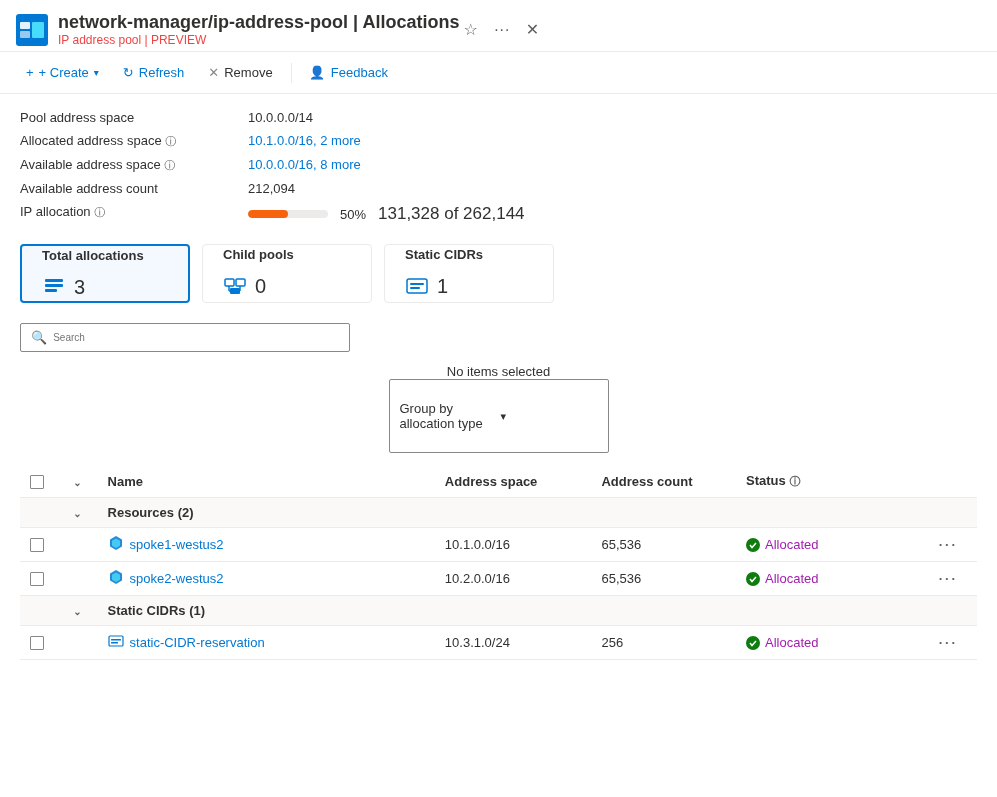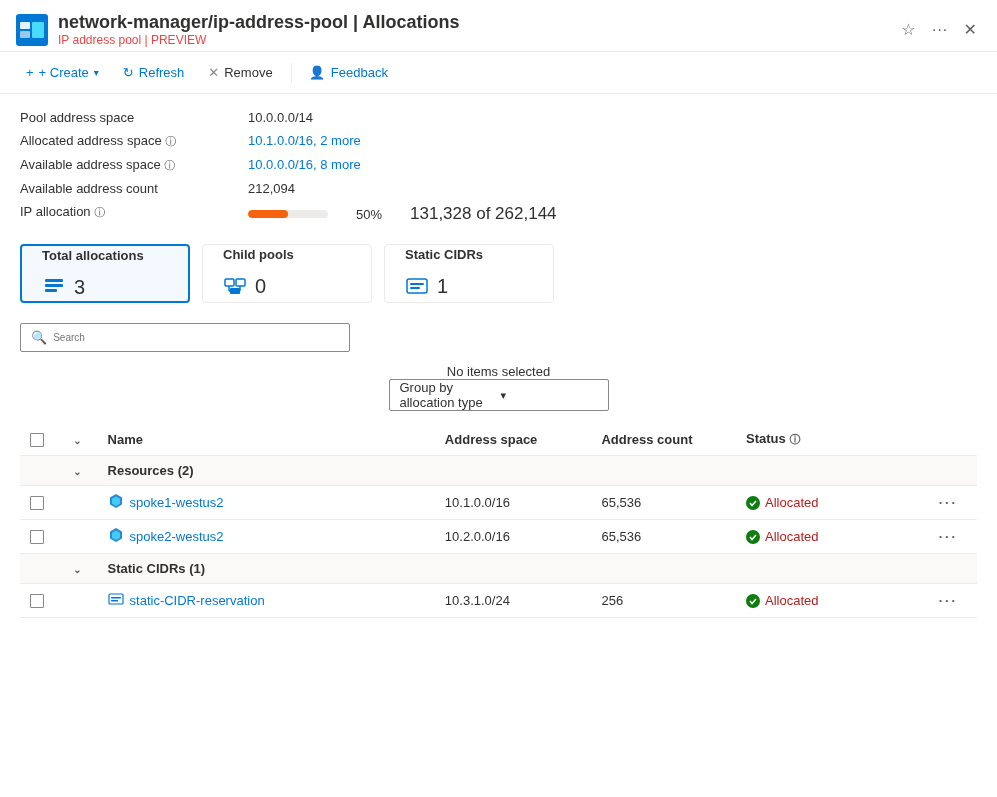--- a/index.html
+++ b/index.html
@@ -1,19 +1,19 @@
 <!DOCTYPE html>
 <html><head>
   <meta charset="utf-8">
   <style>
     * { box-sizing: border-box; margin: 0; padding: 0; }
     body { font-family: 'Segoe UI', Arial, sans-serif; font-size: 13px; color: #323130; background: #fff; width: 997px; height: 797px; overflow: hidden; }
 
     .title-bar {
-      display: flex; align-items: center; justify-content: space-between;
+      display: flex; align-items: center; 
       padding: 12px 16px 4px 16px; border-bottom: 1px solid #edebe9;
     }
     .title-left { display: flex; align-items: center; gap: 10px; }
     .app-icon { width: 32px; height: 32px; }
     .title-text h1 { font-size: 18px; font-weight: 600; color: #323130; }
     .title-text .subtitle { font-size: 12px; color: #ef4444; }
     .title-actions { display: flex; align-items: center; gap: 8px; }
     .star-icon, .more-icon, .close-icon { cursor: pointer; color: #605e5c; font-size: 16px; padding: 4px; }
 
     .toolbar {
@@ -29,21 +29,21 @@
 
     .content { padding: 16px 20px; overflow-y: auto; height: calc(797px - 120px); }
 
     .info-grid { display: grid; gap: 8px; margin-bottom: 20px; }
     .info-row { display: flex; align-items: flex-start; gap: 8px; }
     .info-label { width: 220px; color: #323130; font-size: 13px; }
     .info-value { color: #0078d4; font-size: 13px; cursor: pointer; }
     .info-value-plain { color: #323130; font-size: 13px; }
     .info-icon { color: #605e5c; font-size: 11px; cursor: pointer; }
 
-    .progress-row { display: flex; align-items: center; gap: 28px; }
+    .progress-row { display: flex; align-items: center; gap: 12px; }
     .progress-bar-container { width: 80px; height: 8px; background: #edebe9; border-radius: 4px; overflow: hidden; }
     .progress-bar-fill { height: 100%; background: #f7630c; border-radius: 4px; }
     .progress-pct { font-size: 13px; color: #323130; }
     .progress-detail { font-size: 17px; color: #323130; }
 
     .cards-row { display: flex; gap: 12px; margin-bottom: 20px; }
     .card {
       border: 1px solid #edebe9; border-radius: 4px; padding: 2px 20px;
       min-width: 170px; cursor: pointer;
     }
@@ -59,21 +59,21 @@
       display: flex; align-items: center; gap: 6px;
       border: 1px solid #8a8886; padding: 6px 10px; width: 330px; border-radius: 2px;
     }
     .search-box input { border: none; outline: none; font-size: 10px; color: #323130; width: 100%; }
     .search-icon { color: #605e5c; font-size: 13px; }
 
     .filter-row { display: flex; align-items: center; justify-content: space-between; margin-bottom: 12px; flex-direction: column; }
     .no-items { font-size: 13px; color: #323130; }
     .group-by-select {
       display: flex; align-items: center; gap: 4px;
-      border: 1px solid #8a8886; padding: 0 10px; border-radius: 2px;
+      border: 1px solid #8a8886; padding: 21px 10px; border-radius: 2px;
       cursor: pointer; font-size: 13px; color: #323130; background: #fff; min-width: 220px;
     }
     .group-by-select span { flex: 1; }
 
     .table { width: 100%; border-collapse: collapse; }
     .table th {
       text-align: left; padding: 8px 10px; font-size: 13px; font-weight: 600;
       color: #323130; border-bottom: 1px solid #edebe9; white-space: nowrap;
     }
     .table td { padding: 7px 10px; font-size: 13px; border-bottom: 1px solid #edebe9; color: #323130; }
@@ -86,21 +86,21 @@
     .col-status { width: 160px; }
     .col-actions { width: 40px; }
 
     .checkbox { width: 14px; height: 14px; border: 1px solid #8a8886; display: inline-block; vertical-align: middle; border-radius: 1px; }
 
     .group-row td { font-weight: 600; background: #faf9f8; font-size: 13px; }
 
     .resource-link { color: #0078d4; cursor: pointer; text-decoration: none; display: flex; align-items: center; gap: 6px; }
     .resource-icon { color: #0078d4; font-size: 13px; }
 
-    .status-badge { display: flex; align-items: center; gap: 5px; color: #b91c1c; }
+    .status-badge { display: flex; align-items: center; gap: 5px; color: #a21caf; }
     .status-dot { width: 14px; height: 14px; background: #107c10; border-radius: 50%; display: inline-flex; align-items: center; justify-content: center; color: #fff; font-size: 9px; }
 
     .more-actions { color: #605e5c; cursor: pointer; letter-spacing: 2px; font-weight: 700; }
     .th-sort { display: flex; align-items: center; gap: 3px; cursor: pointer; }
   </style>
 </head>
 <body>
 
 <div class="title-bar">
   <div class="title-left">

